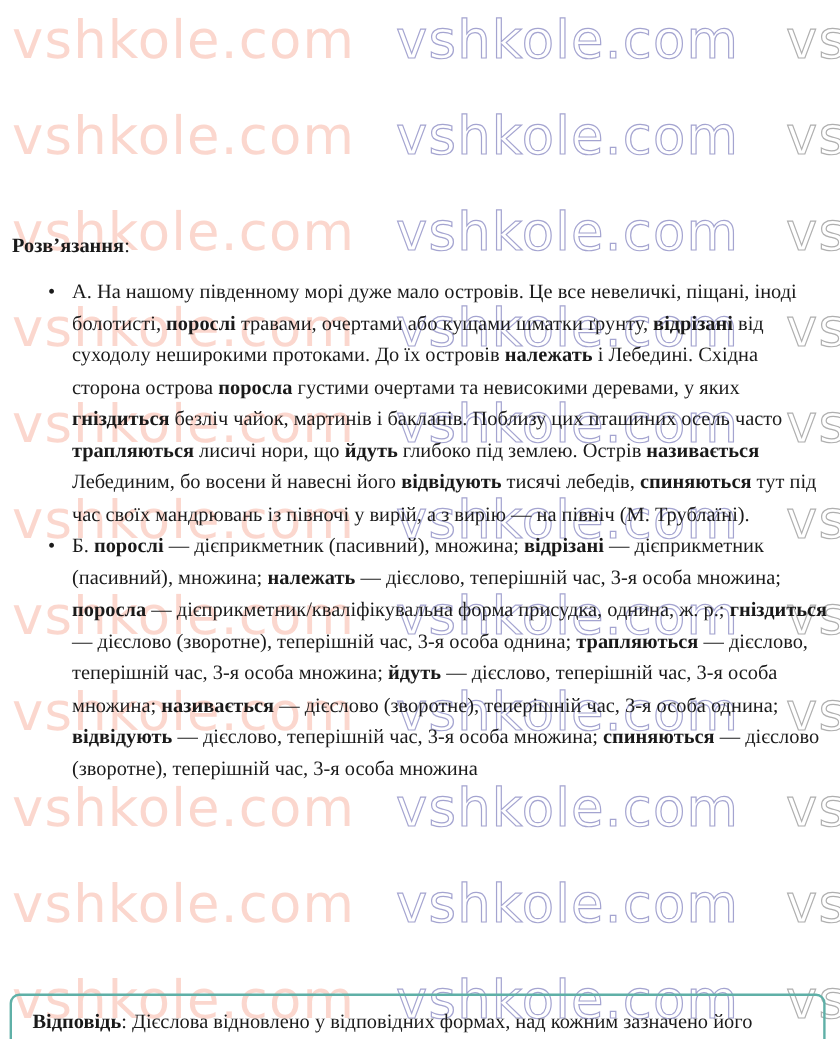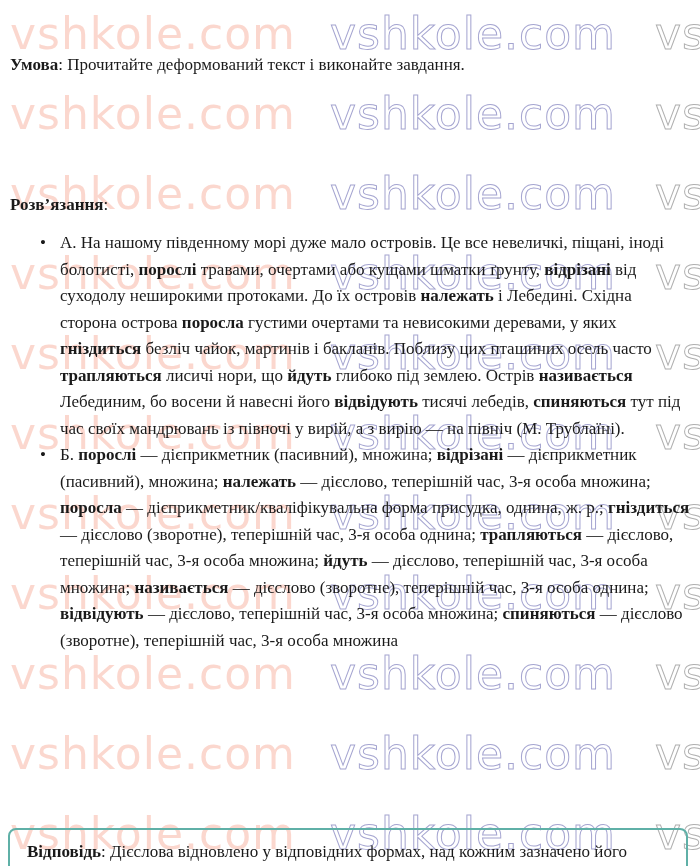--- a/index.html
+++ b/index.html
@@ -171,21 +171,20 @@
   <div class="wm red" style="left:10px; top:732px;">vshkole.com</div>
   <div class="wm outline" style="left:330px; top:732px;">vshkole.com</div>
   <div class="wm outline grey" style="left:655px; top:732px;">vs</div>
 
   <div class="wm red" style="left:10px; top:812px;">vshkole.com</div>
   <div class="wm outline" style="left:330px; top:812px;">vshkole.com</div>
   <div class="wm outline grey" style="left:655px; top:812px;">vs</div>
 
 
   <div class="condition">
-    <p><b>Умова</b><span>: Прочитайте деформований текст і виконайте завдання.</span></p>
   </div>
 
   <div class="solution-heading"><b>Розв’язання</b><span>:</span></div>
 
   <ul class="answers">
     <li>
       <span class="bullet">•</span>
       <span class="segments"><span>А. На нашому південному морі дуже мало островів. Це все невеличкі, піщані, іноді болотисті, </span><b>порослі</b><span> травами, очертами або кущами шматки ґрунту, </span><b>відрізані</b><span> від суходолу неширокими протоками. До їх островів </span><b>належать</b><span> і Лебедині. Східна сторона острова </span><b>поросла</b><span> густими очертами та невисокими деревами, у яких </span><b>гніздиться</b><span> безліч чайок, мартинів і бакланів. Поблизу цих пташиних осель часто </span><b>трапляються</b><span> лисичі нори, що </span><b>йдуть</b><span> глибоко під землею. Острів </span><b>називається</b><span> Лебединим, бо восени й навесні його </span><b>відвідують</b><span> тисячі лебедів, </span><b>спиняються</b><span> тут під час своїх мандрювань із півночі у вирій, а з вирію — на північ (М. Трублаїні).</span></span>
     </li>
     <li>

